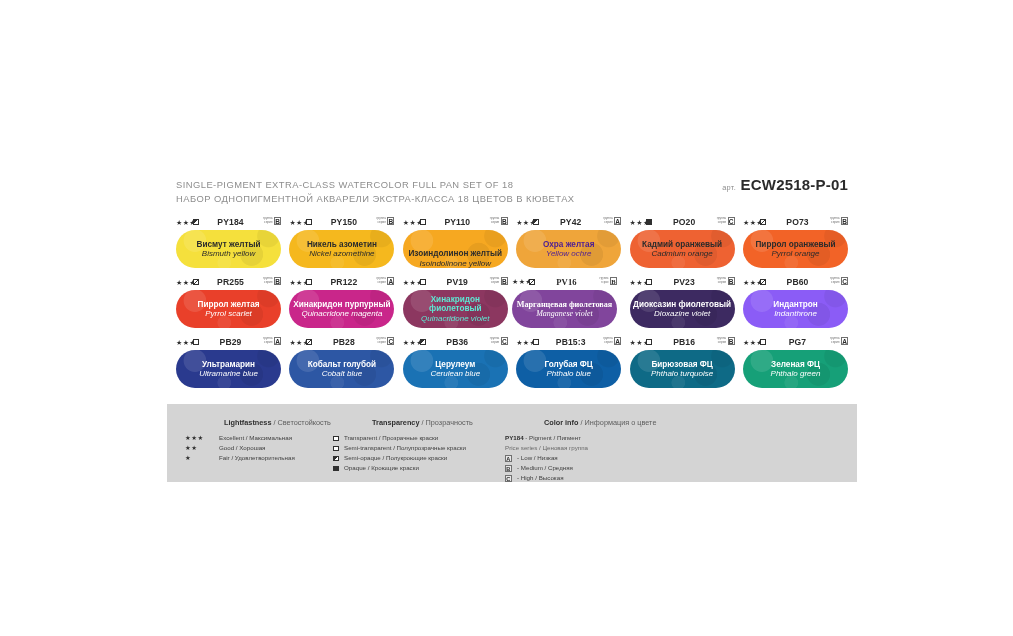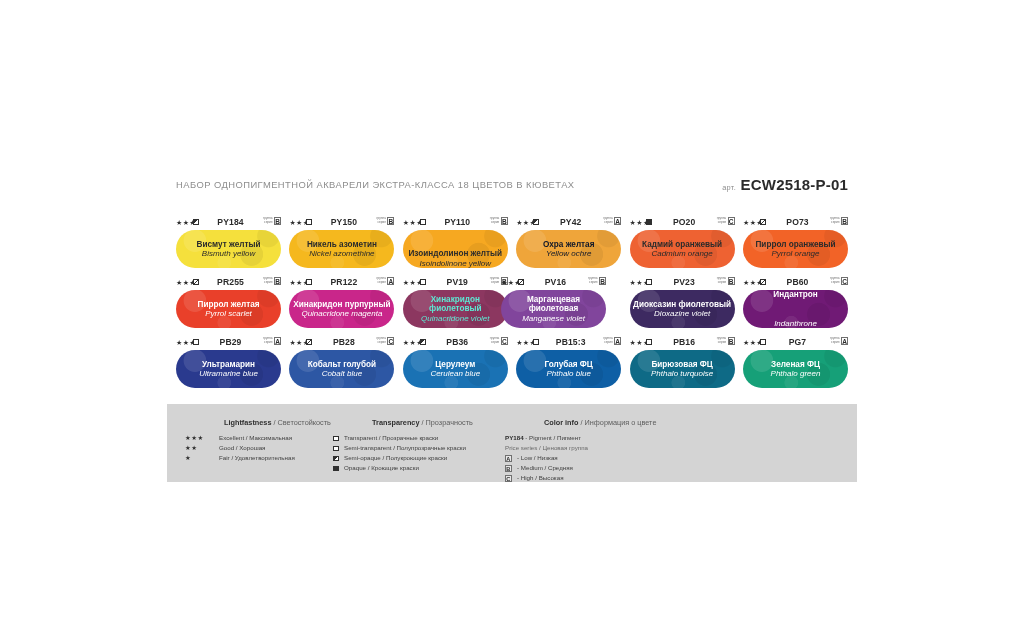--- a/index.html
+++ b/index.html
@@ -276,20 +276,21 @@
     box-sizing: border-box;
   }
 </style>
 </head>
 <body>
 
 <div id="sheet">
 
   <div id="header">
     <div class="hdr-titles">
+      <div class="hdr-line">SINGLE-PIGMENT EXTRA-CLASS WATERCOLOR FULL PAN SET OF 18</div>
       <div class="hdr-line">НАБОР ОДНОПИГМЕНТНОЙ АКВАРЕЛИ ЭКСТРА-КЛАССА 18 ЦВЕТОВ В КЮВЕТАХ</div>
     </div>
     <div class="hdr-art">
       <span class="hdr-art-label">арт.</span>
       <span class="hdr-art-code">ECW2518-P-01</span>
     </div>
   </div>
 
   <div id="grid">
       <div class="row">
@@ -344,21 +345,21 @@
         <div class="cell" style="left: 340.2px;">
           <div class="cell-meta">
             <span class="lf-stars">★★★</span>
             <span class="tr-glyph tr-semiopaque" style="left: 16.8px;"></span>
             <span class="pig-code">PY42</span>
             <span class="series-wrap">
               <span class="series-cap">группа<br>серия</span>
               <span class="series-letter">A</span>
             </span>
           </div>
-          <div class="swatch" style="background: rgb(239, 165, 58); color: #0f172a;">
+          <div class="swatch" style="background: rgb(239, 165, 58); color: #4c1d95;">
             <div class="tex"></div>
             <div class="nm-ru">Охра желтая</div>
             <div class="nm-en">Yellow ochre</div>
           </div>
         </div>
         <div class="cell" style="left: 453.6px;">
           <div class="cell-meta">
             <span class="lf-stars">★★★</span>
             <span class="tr-glyph tr-opaque" style="left: 16.8px;"></span>
             <span class="pig-code">PO20</span>
@@ -432,21 +433,21 @@
               <span class="series-cap">группа<br>серия</span>
               <span class="series-letter">B</span>
             </span>
           </div>
           <div class="swatch" style="background: rgb(140, 55, 96); color: #5eead4;">
             <div class="tex"></div>
             <div class="nm-ru">Хинакридон фиолетовый</div>
             <div class="nm-en">Quinacridone violet</div>
           </div>
         </div>
-        <div class="cell" style="left: 325px;">
+        <div class="cell" style="left: 336px; font-family: Liberation Serif, serif;">
           <div class="cell-meta">
             <span class="lf-stars">★★★</span>
             <span class="tr-glyph tr-semitransparent" style="left: 16.8px;"></span>
             <span class="pig-code">PV16</span>
             <span class="series-wrap">
               <span class="series-cap">группа<br>серия</span>
               <span class="series-letter">B</span>
             </span>
           </div>
           <div class="swatch" style="background: rgb(129, 69, 156); color: rgb(255, 255, 255);">
@@ -474,21 +475,21 @@
         <div class="cell" style="left: 567px;">
           <div class="cell-meta">
             <span class="lf-stars">★★★</span>
             <span class="tr-glyph tr-semitransparent" style="left: 16.8px;"></span>
             <span class="pig-code">PB60</span>
             <span class="series-wrap">
               <span class="series-cap">группа<br>серия</span>
               <span class="series-letter">C</span>
             </span>
           </div>
-          <div class="swatch" style="background: #701a75; color: rgb(255, 255, 255); justify-content: space-between;">
+          <div class="swatch" style="background: #8b5cf6; color: rgb(255, 255, 255);">
             <div class="tex"></div>
             <div class="nm-ru">Индантрон</div>
             <div class="nm-en">Indanthrone</div>
           </div>
         </div>
       </div>
       <div class="row">
         <div class="cell" style="left: 0px;">
           <div class="cell-meta">
             <span class="lf-stars">★★★</span>

